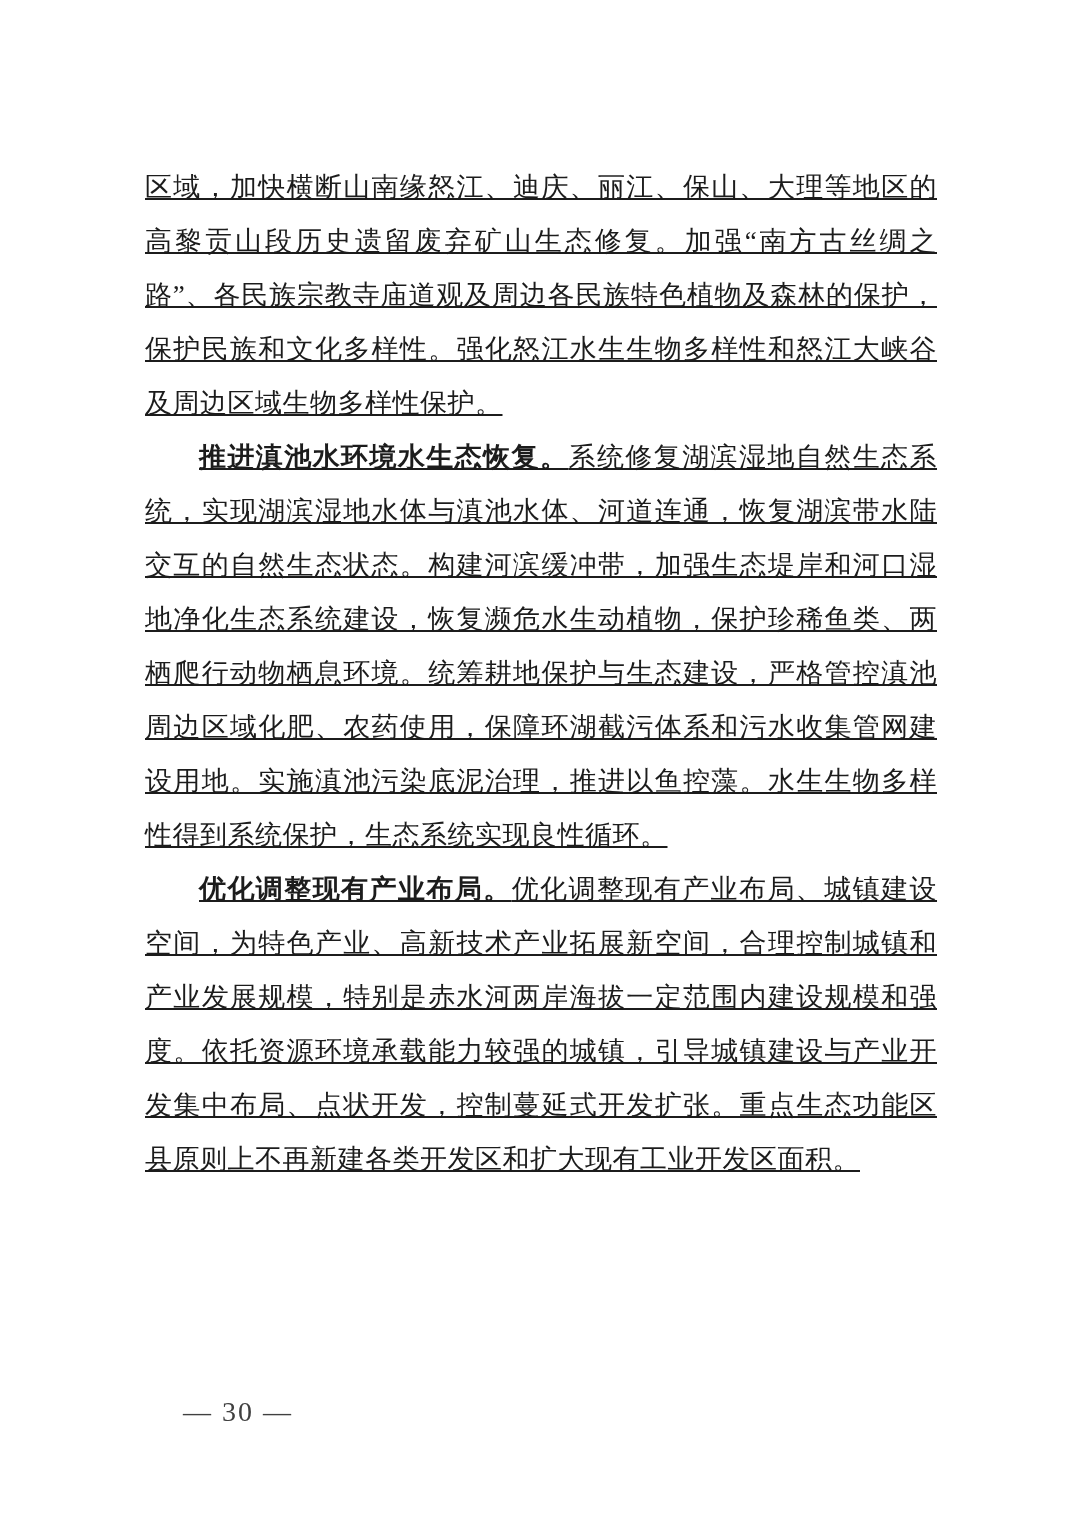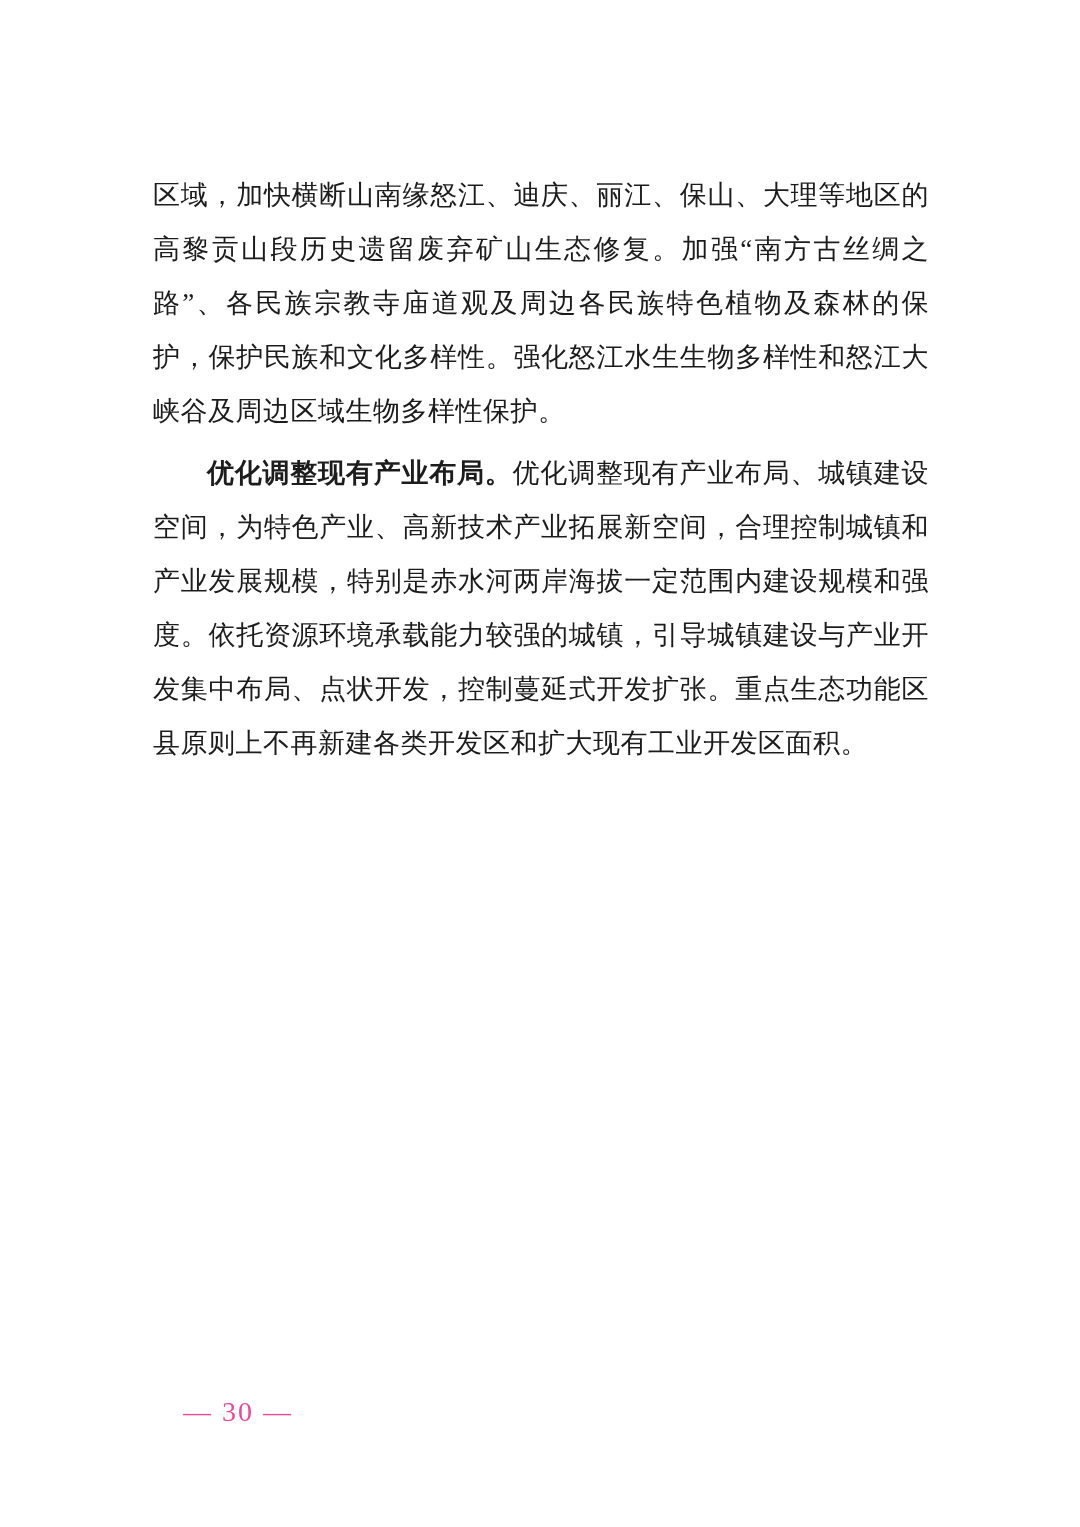--- a/index.html
+++ b/index.html
@@ -21,45 +21,47 @@
     left: 145px;
     top: 160px;
     width: 792px;
     font-size: 27px;
     line-height: 54px;
     text-align: justify;
     text-justify: inter-character;
     letter-spacing: 0.5px;
   }
   .para {
-    margin: 8px;
+    margin: 0;
     padding: 0;
+    text-decoration: underline;
   }
   .para.indent {
     text-indent: 2em;
   }
   .lead {
     font-weight: bold;
   }
   .page-footer {
     position: absolute;
     left: 147px;
     top: 1352px;
     font-size: 28px;
     line-height: 40px;
-    color: #ec4899;
+    color: #404040;
     letter-spacing: 2px;
     white-space: pre;
     font-family: Liberation Serif, serif;
   }
 </style>
 </head>
 <body>
 
 <div class="page">
   <main class="content">
     <p class="para"><span class="lead"></span><span>区域，加快横断山南缘怒江、迪庆、丽江、保山、大理等地区的高黎贡山段历史遗留废弃矿山生态修复。加强“南方古丝绸之路”、各民族宗教寺庙道观及周边各民族特色植物及森林的保护，保护民族和文化多样性。强化怒江水生生物多样性和怒江大峡谷及周边区域生物多样性保护。</span></p>
+    <p class="para indent"><span class="lead">推进滇池水环境水生态恢复。</span><span>系统修复湖滨湿地自然生态系统，实现湖滨湿地水体与滇池水体、河道连通，恢复湖滨带水陆交互的自然生态状态。构建河滨缓冲带，加强生态堤岸和河口湿地净化生态系统建设，恢复濒危水生动植物，保护珍稀鱼类、两栖爬行动物栖息环境。统筹耕地保护与生态建设，严格管控滇池周边区域化肥、农药使用，保障环湖截污体系和污水收集管网建设用地。实施滇池污染底泥治理，推进以鱼控藻。水生生物多样性得到系统保护，生态系统实现良性循环。</span></p>
     <p class="para indent"><span class="lead">优化调整现有产业布局。</span><span>优化调整现有产业布局、城镇建设空间，为特色产业、高新技术产业拓展新空间，合理控制城镇和产业发展规模，特别是赤水河两岸海拔一定范围内建设规模和强度。依托资源环境承载能力较强的城镇，引导城镇建设与产业开发集中布局、点状开发，控制蔓延式开发扩张。重点生态功能区县原则上不再新建各类开发区和扩大现有工业开发区面积。</span></p>
   </main>
   <footer class="page-footer">
     <span>— 30 —</span>
   </footer>
 </div>
 
 </body></html>

